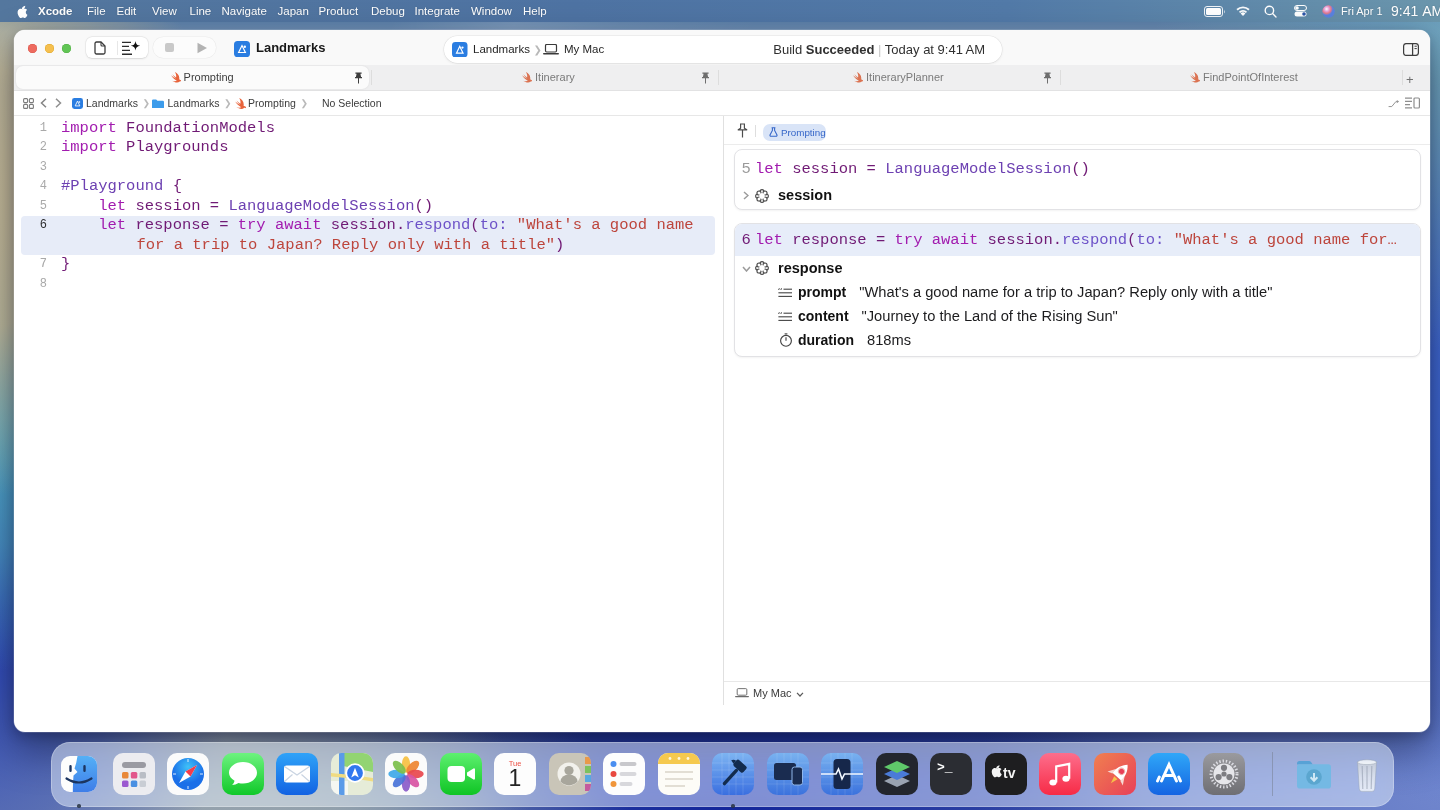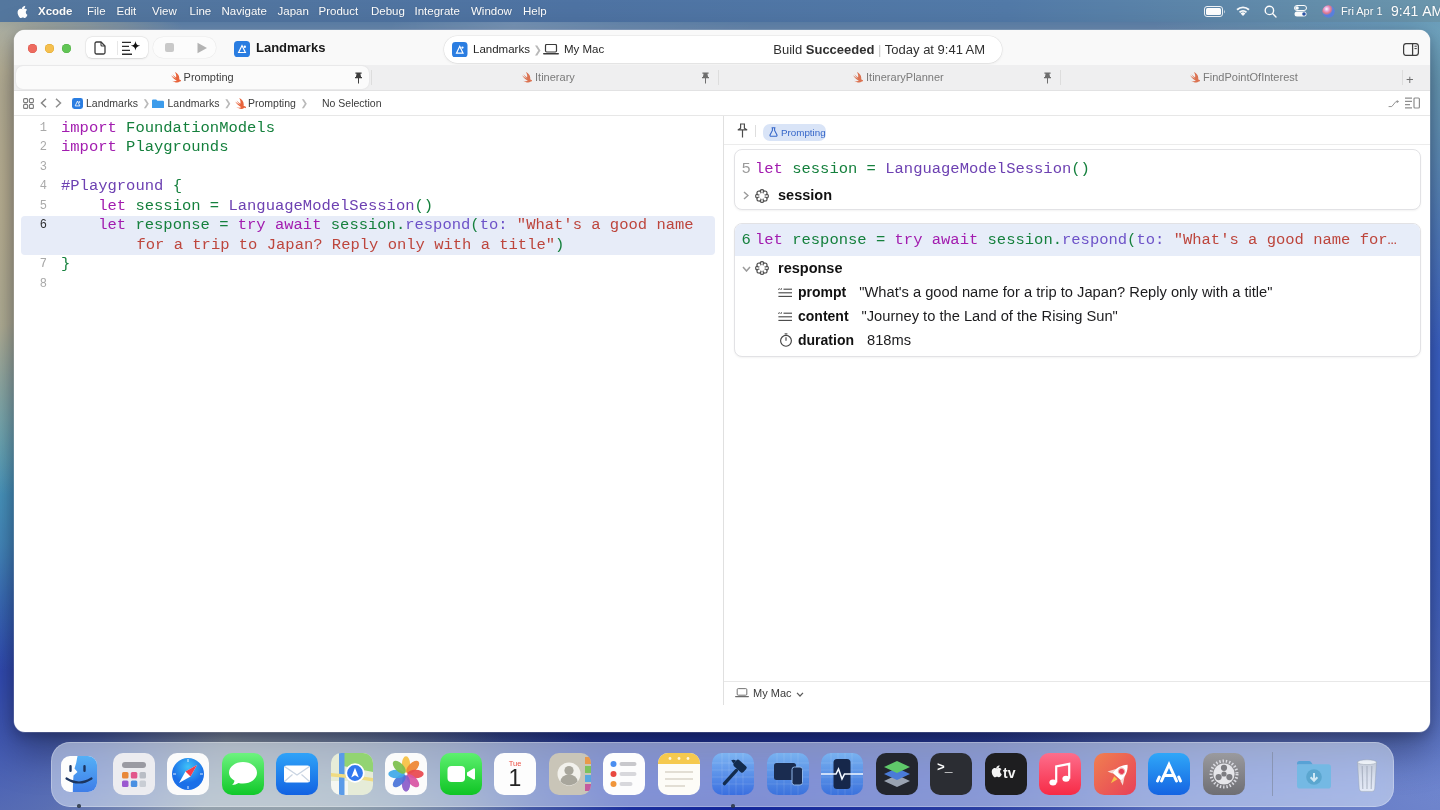--- a/index.html
+++ b/index.html
@@ -50,21 +50,21 @@
 #vdivider { position:absolute; left:709px; top:0; width:1px; height:589px; background:#e0e0e0; }
 #canvas { position:absolute; left:710px; top:0; width:705.5px; height:589px; background:#fff; }
 #statusbar { position:absolute; left:0; top:675px; width:100%; height:27px; background:#fcfcfc; border-top:1px solid #e4e4e4; }
 
 
 .codefont { font-family:"Liberation Mono", monospace; font-size:15.5px; }
 #gutter { position:absolute; left:0; top:3.25px; width:33px; text-align:right;
   font-family:"Liberation Mono", monospace; font-size:12px; line-height:19.5px; color:#a9a9a9; }
 #code { position:absolute; left:47px; top:3.25px; line-height:19.5px; white-space:pre; }
 #hl6 { position:absolute; left:7px; top:100.8px; width:694px; height:39px; background:#e7ecf8; border-radius:4px; }
-.kw { color:#a21caf; } .ty { color:#6d41b2; } .me { color:#6d52c8; } .st { color:#bd453c; } .pl { color:#15803d;margin-top:46px; }
+.kw { color:#a21caf; } .ty { color:#6d41b2; } .me { color:#6d52c8; } .st { color:#bd453c; } .pl { color:#701a75;margin-top:46px; }
 
 
 #canvashead { position:absolute; left:0; top:0; width:100%; height:29px; border-bottom:1px solid #ececec; }
 .rbox { position:absolute; left:9.5px; width:687px; background:#fff; border:1px solid #e2e2e5; border-radius:8px; box-shadow:0 1px 2px rgba(0,0,0,0.05); }
 .rowname { font-size:14.5px; font-weight:bold; color:#111; }
 .sublabel { font-size:14px; font-weight:bold; color:#111; }
 .subvalue { font-size:14.7px; color:#1c1c1e; }
 
 
 #dock { position:absolute; left:51px; top:741.5px; width:1343px; height:65px; border-radius:19px;

